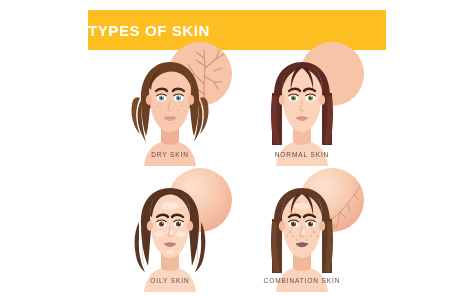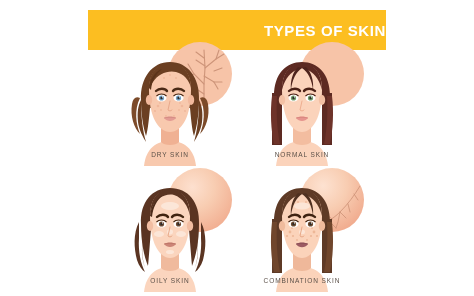--- a/index.html
+++ b/index.html
@@ -15,21 +15,21 @@
     left:0;top:0;
     width:474px;height:296px;
     background:#ffffff;
   }
   
   .title-banner{
     position:absolute;
     left:88px;top:10px;
     width:298px;height:40px;
     background:#fcbe21;
-    display:flex;align-items:center;justify-content:flex-end;
+    display:flex;align-items:center;justify-content:flex-start;
   }
   .title-text{
     color:#ffffff;
     font-size:15px;
     font-weight:bold;
     letter-spacing:0.6px;
     line-height:1;
     white-space:nowrap;
   }
   

